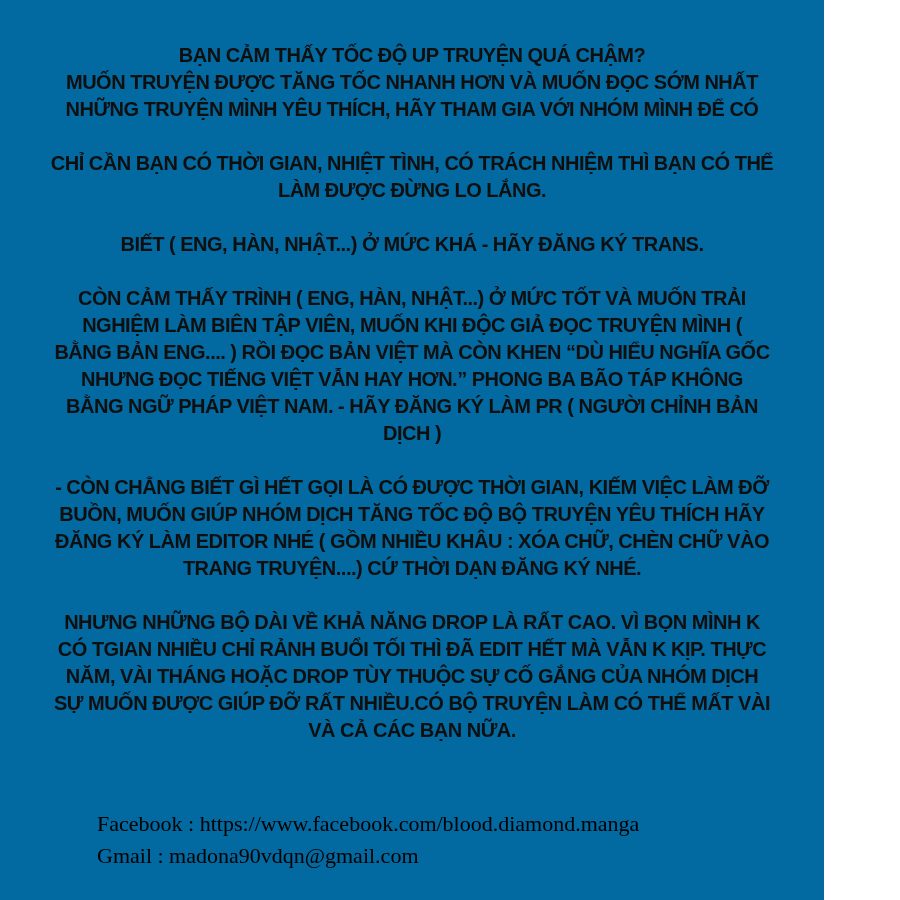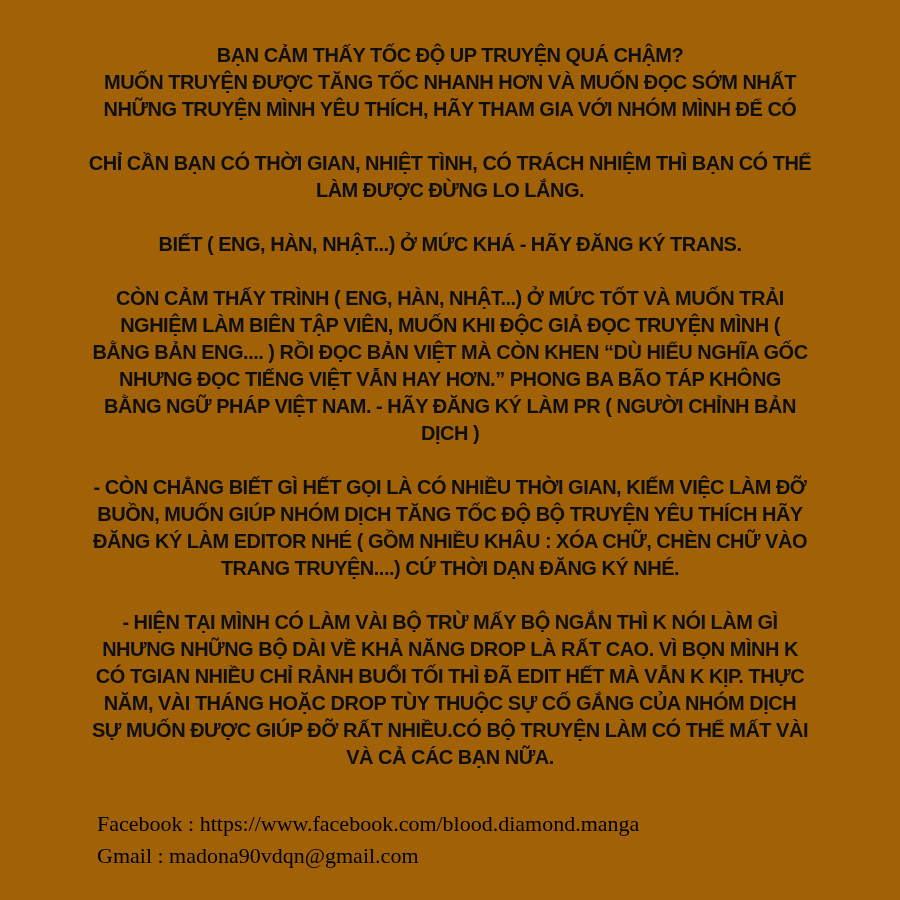--- a/index.html
+++ b/index.html
@@ -2,23 +2,23 @@
 <html><head>
 <meta charset="utf-8">
 <style>
   html, body {
     margin: 0;
     padding: 0;
     background: #ffffff;
   }
   .page {
     position: relative;
-    width: 900px;
+    width: 824px;
     height: 900px;
-    background: #a16207;
+    background: #0369a1;
     overflow: hidden;
     font-family: "Liberation Sans", sans-serif;
   }
   .notice {
     position: absolute;
     top: 42px;
     left: 30px;
     right: 30px;
     text-align: center;
     color: #0f0f0f;
@@ -75,28 +75,27 @@
     <p class="para">
       <span class="line">CÒN CẢM THẤY TRÌNH ( ENG, HÀN, NHẬT...) Ở MỨC TỐT VÀ MUỐN TRẢI</span>
       <span class="line">NGHIỆM LÀM BIÊN TẬP VIÊN, MUỐN KHI ĐỘC GIẢ ĐỌC TRUYỆN MÌNH (</span>
       <span class="line">BẰNG BẢN ENG.... ) RỒI ĐỌC BẢN VIỆT MÀ CÒN KHEN “DÙ HIỂU NGHĨA GỐC</span>
       <span class="line">NHƯNG ĐỌC TIẾNG VIỆT VẪN HAY HƠN.”  PHONG BA BÃO TÁP KHÔNG</span>
       <span class="line">BẰNG NGỮ PHÁP VIỆT NAM. - HÃY ĐĂNG KÝ LÀM PR ( NGƯỜI CHỈNH BẢN</span>
       <span class="line">DỊCH )</span>
     </p>
 
     <p class="para">
-      <span class="line">- CÒN CHẲNG BIẾT GÌ HẾT GỌI LÀ CÓ NHIỀU THỜI GIAN, KIẾM VIỆC LÀM ĐỠ</span>
+      <span class="line">- CÒN CHẲNG BIẾT GÌ HẾT GỌI LÀ CÓ ĐƯỢC THỜI GIAN, KIẾM VIỆC LÀM ĐỠ</span>
       <span class="line">BUỒN, MUỐN GIÚP NHÓM DỊCH TĂNG TỐC ĐỘ BỘ TRUYỆN YÊU THÍCH HÃY</span>
       <span class="line">ĐĂNG KÝ LÀM EDITOR NHÉ ( GỒM NHIỀU KHÂU : XÓA CHỮ, CHÈN CHỮ VÀO</span>
       <span class="line">TRANG TRUYỆN....) CỨ THỜI DẠN ĐĂNG KÝ NHÉ.</span>
     </p>
 
     <p class="para">
-      <span class="line">- HIỆN TẠI MÌNH CÓ LÀM VÀI BỘ TRỪ MẤY BỘ NGẮN THÌ K NÓI LÀM GÌ</span>
       <span class="line">NHƯNG NHỮNG BỘ DÀI VỀ KHẢ NĂNG DROP LÀ RẤT CAO. VÌ BỌN MÌNH K</span>
       <span class="line">CÓ TGIAN NHIỀU CHỈ RẢNH BUỔI TỐI THÌ ĐÃ EDIT HẾT MÀ VẪN K KỊP. THỰC</span>
       <span class="line">NĂM, VÀI THÁNG HOẶC DROP TÙY THUỘC SỰ CỐ GẮNG CỦA NHÓM DỊCH</span>
       <span class="line">SỰ MUỐN ĐƯỢC GIÚP ĐỠ RẤT NHIỀU.CÓ BỘ TRUYỆN LÀM CÓ THỂ MẤT VÀI</span>
       <span class="line">VÀ CẢ CÁC BẠN NỮA.</span>
     </p>
 
   </div>
 
   <div class="contact">

